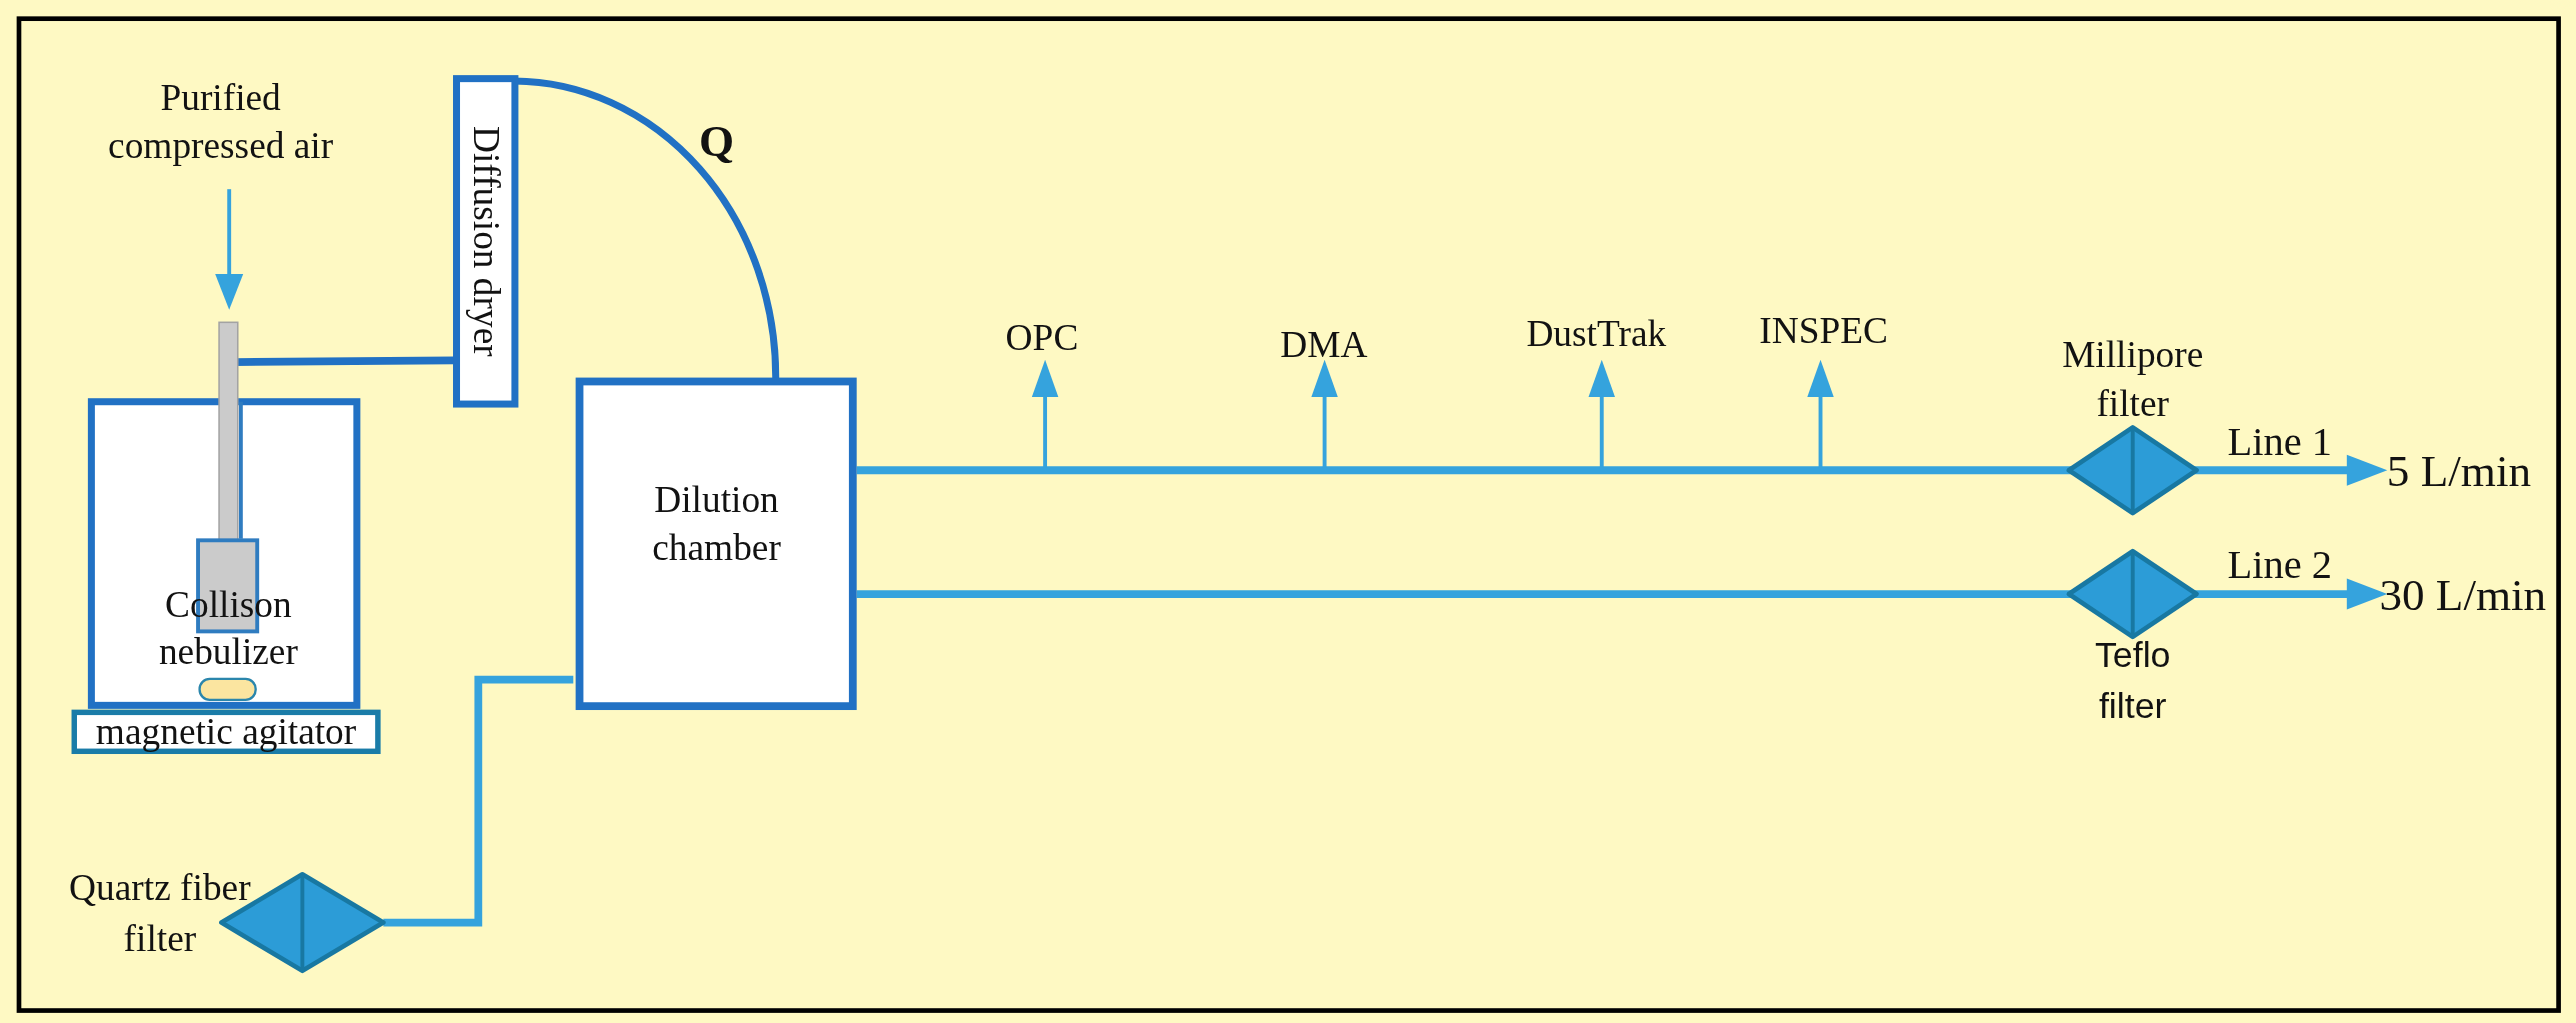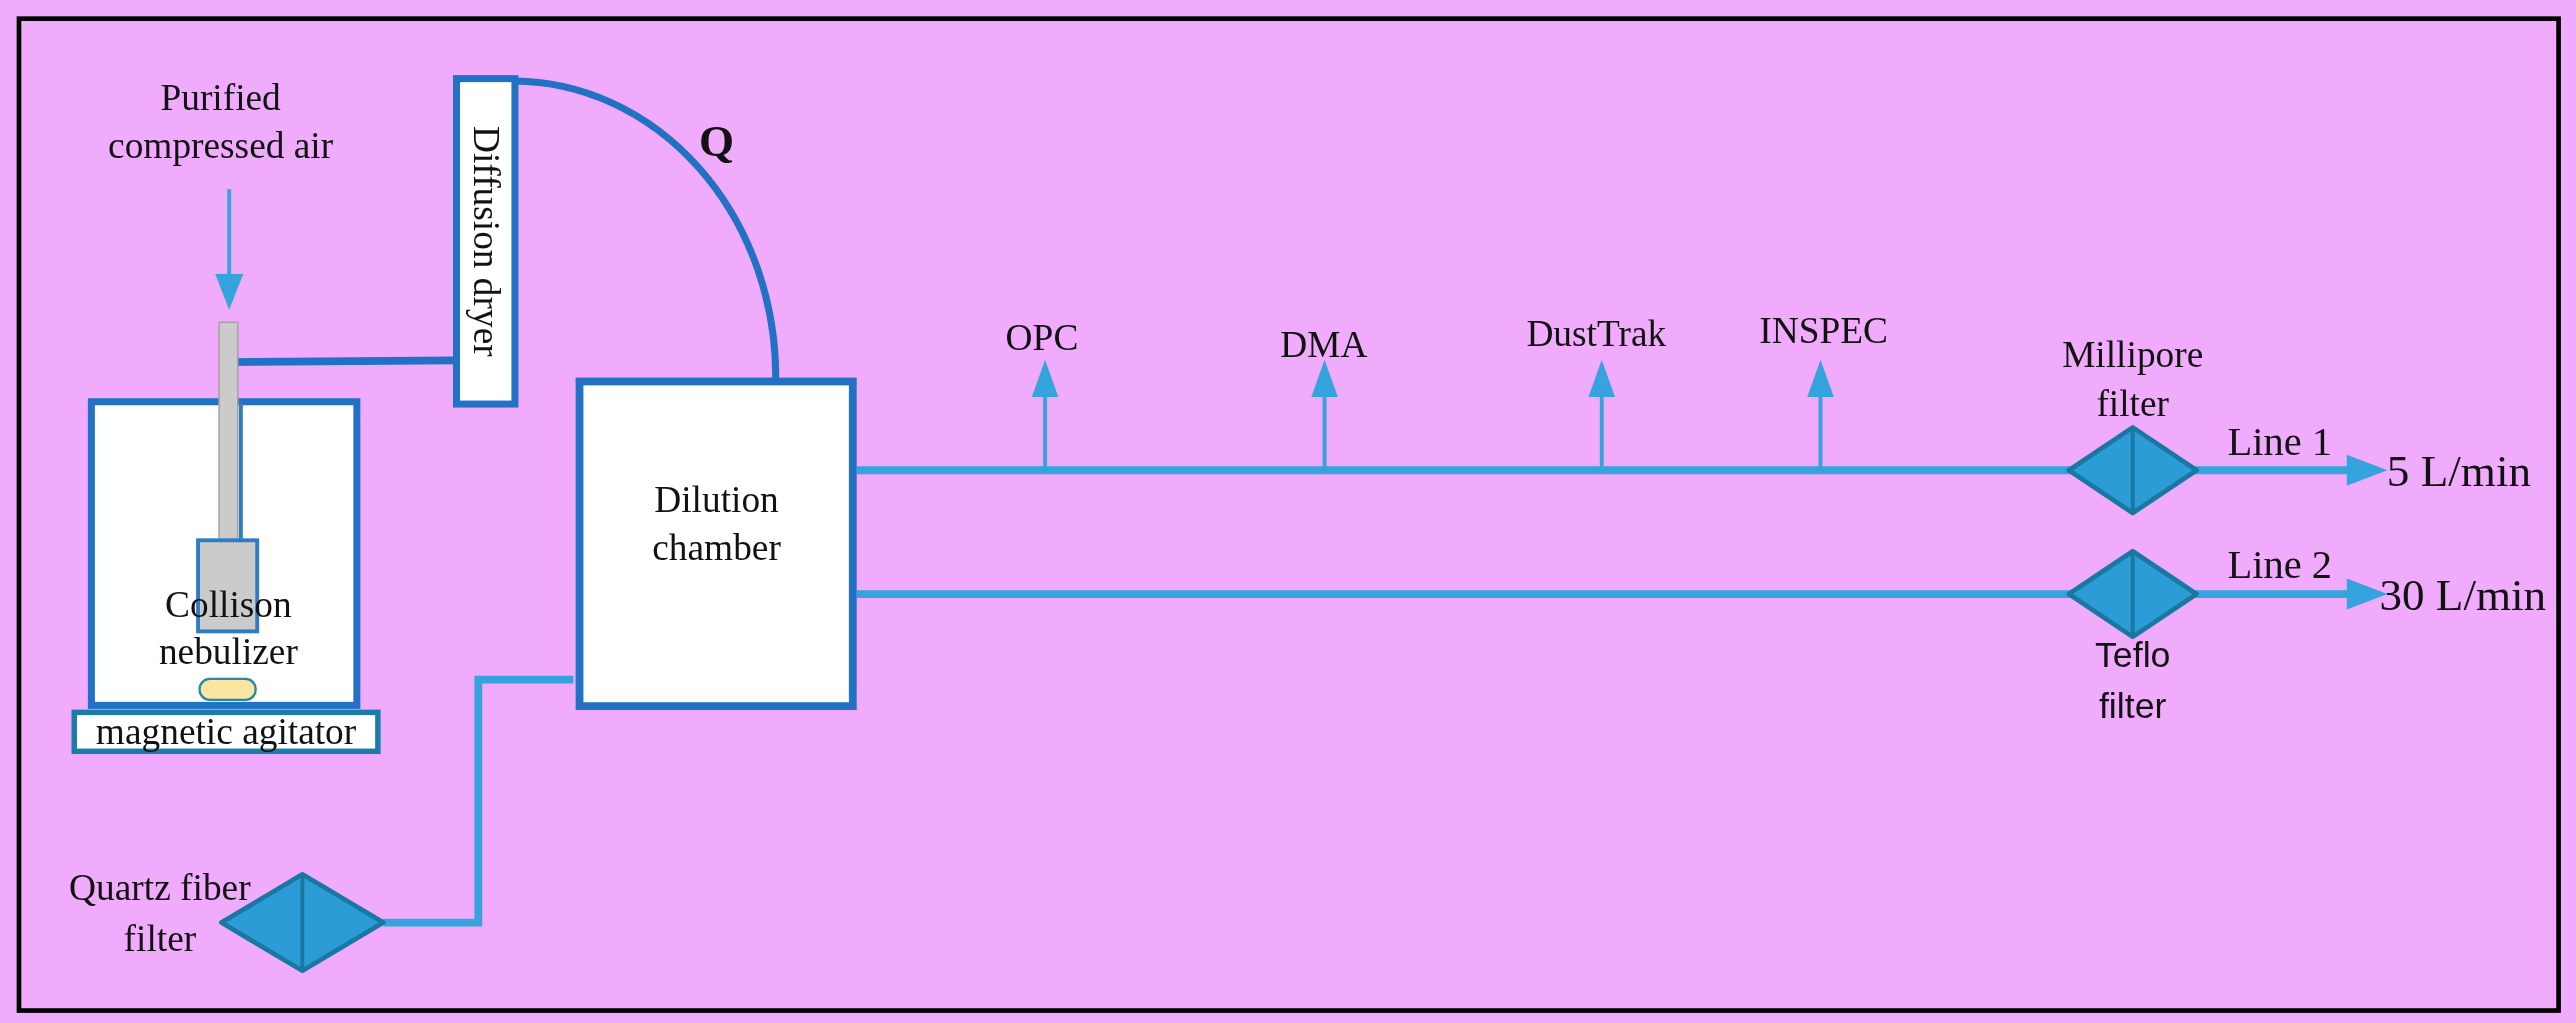--- a/index.html
+++ b/index.html
@@ -1,19 +1,19 @@
 <!DOCTYPE html>
 <html style="font-size:12.5px"><head>
 <meta charset="utf-8">
 <style>
   html,body{margin:0;padding:0;background:#ffffff;}
   .stage{
     position:relative;
     width:2576px;height:1023px;
-    background:#f0abfc;
+    background:#fef9c3;
     overflow:hidden;
   }
   svg{display:block;}
   text{
     font-family:"Liberation Serif","DejaVu Serif",serif;
     fill:#121212;
   }
   .lbl{font-size:48px;}
   .lbl-line{font-size:52px;}
   .lbl-flow{font-size:58px;}

